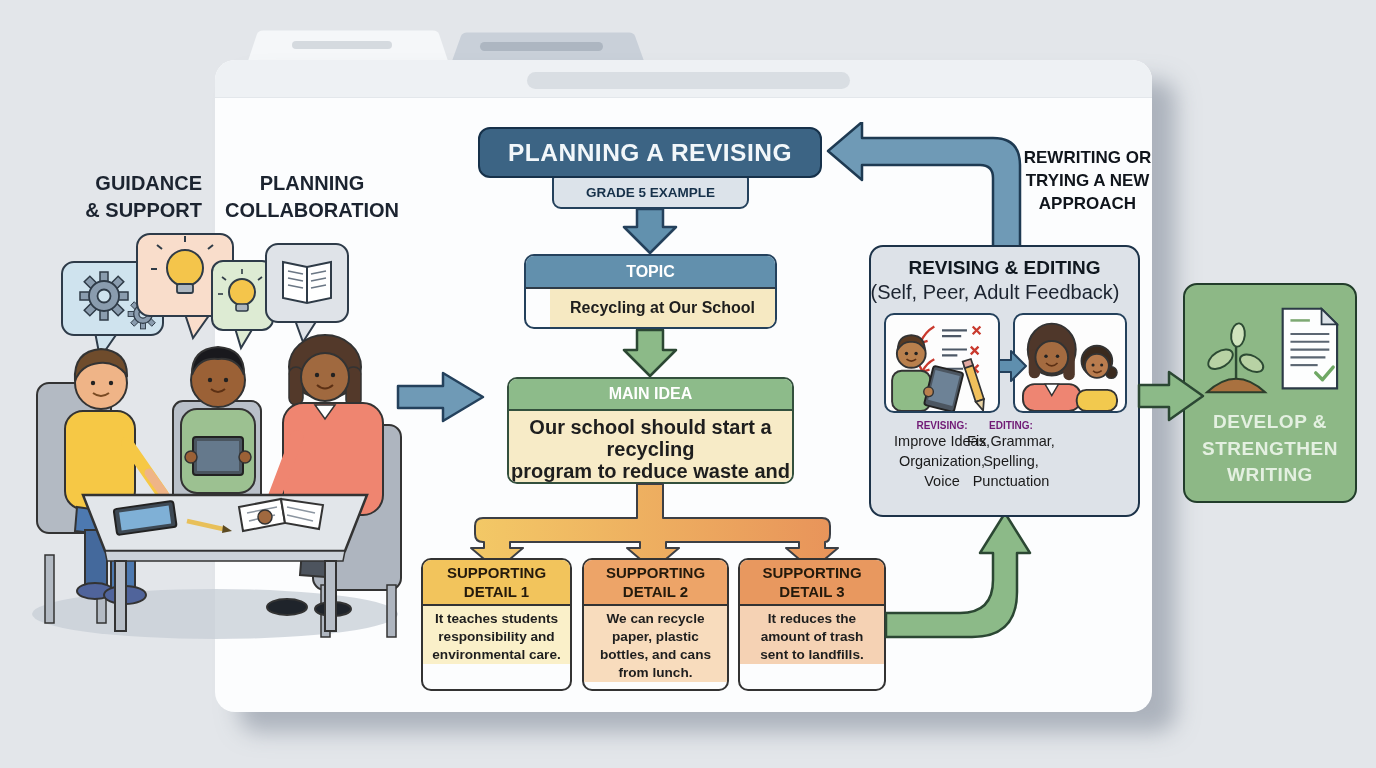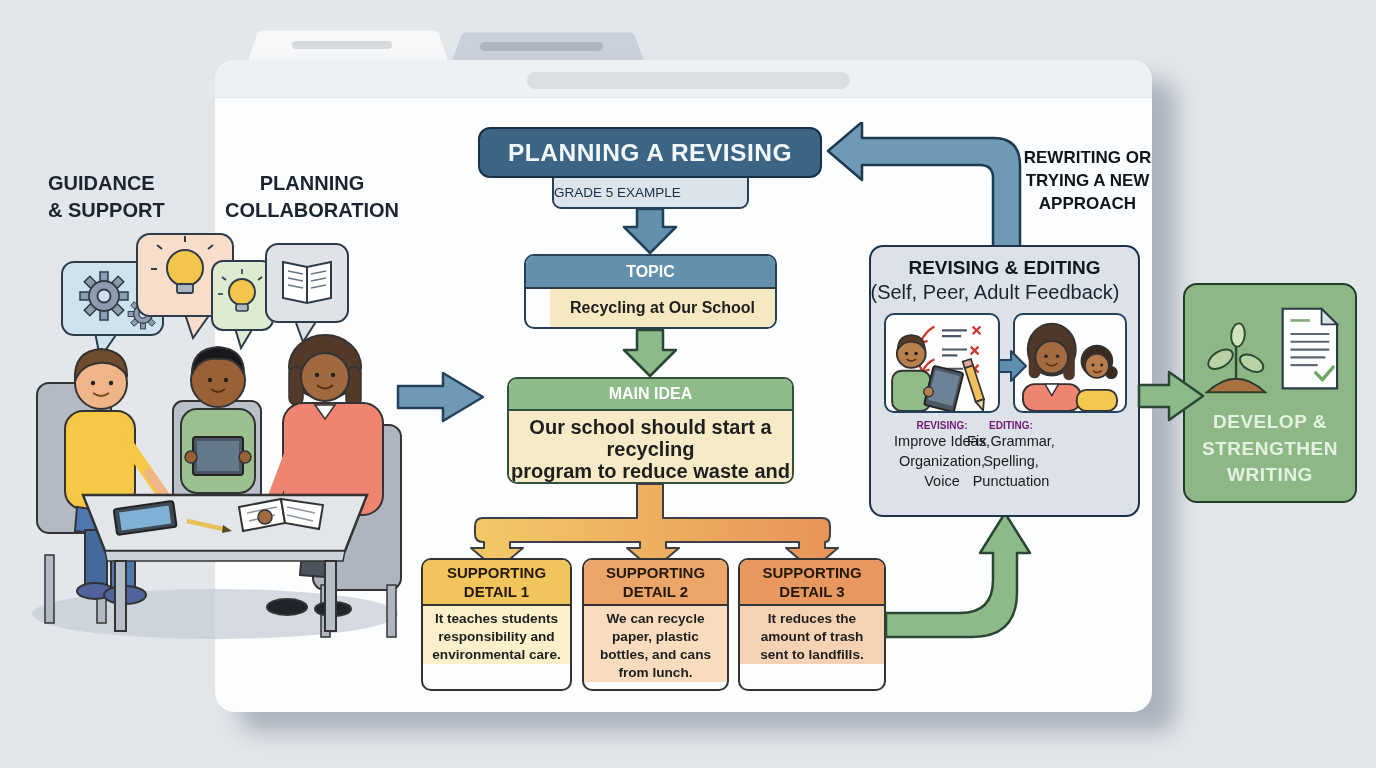--- a/index.html
+++ b/index.html
@@ -26,22 +26,22 @@
   .fbox { border:2px solid #2e3b47; border-radius:10px; overflow:hidden; text-align:center; }
   .fbox .hd { font-weight:bold; color:#fff; border-bottom:2px solid #2e3b47;
               display:flex; align-items:center; justify-content:center; }
   .fbox .bd { font-weight:bold; color:#1e1e1e; }
 
   .title-box { left:478px; top:127px; width:344px; height:51px; background:#3c6484;
                border:2.5px solid #16314a; border-radius:12px; color:#f2f7fa;
                font-weight:bold; font-size:24.5px; letter-spacing:.5px; z-index:3; }
   .grade-tag { left:552px; top:170px; width:197px; height:39px; background:#dce3ea;
                border:2px solid #24415c; border-radius:9px; z-index:2;
-               display:flex; align-items:flex-end; justify-content:flex-start; padding-bottom:7px;
-               font-weight:normal; font-size:13.5px; color:#16314a; }
+               display:flex; align-items:flex-end; justify-content:center; padding-bottom:7px;
+               font-weight:bold; font-size:13.5px; color:#16314a; }
 
   .topic-box { left:524px; top:254px; width:253px; height:75px; border-color:#24415c; }
   .topic-box .hd { height:33px; background:#6290ad; font-size:16px; }
   .topic-box .bd { height:38px; background:#f6e9c2; font-size:16px;
                    display:flex; align-items:center; justify-content:center;margin-left:24px; }
 
   .main-box { left:507px; top:377px; width:287px; height:107px; border-color:#33503d; }
   .main-box .hd { height:32px; background:#8dbb8a; font-size:16px; border-bottom-color:#33503d;}
   .main-box .bd { background:#f7ebc7; font-size:20px; line-height:22px; padding-top:5px; }
 
@@ -83,21 +83,21 @@
     <path d="M 212 32 L 221 7 Q 222.5 3.5 227 3.5 L 389 3.5 Q 393.5 3.5 395 7 L 404 32 Z" fill="#c9d0d9"></path>
     <rect x="240" y="13" width="123" height="9" rx="4.5" fill="#adb6c1"></rect>
   </svg>
 
   <div class="abs window">
     <div class="toolbar">
       <div class="url-pill"></div>
     </div>
   </div>
 
-  <div class="abs scene-label ml" style="left:48px;top:170px;width:170px;text-align:left">GUIDANCE
+  <div class="abs scene-label ml" style="left:32px;top:170px;width:170px;text-align:right">GUIDANCE
 &amp; SUPPORT</div>
   <div class="abs scene-label ml" style="left:222px;top:170px;width:180px;text-align:center">PLANNING
 COLLABORATION</div>
 
   <svg class="abs" style="left:45px;top:228px" width="315" height="135" viewBox="0 0 315 135">
     <g>
       <polygon points="50,104 73,104 55,130" fill="#cfe3ee" stroke="#2e3b49" stroke-width="2"></polygon>
       <rect x="17" y="34" width="101" height="73" rx="12" fill="#cfe3ee" stroke="#2e3b49" stroke-width="2"></rect>
       <g>
         <g transform="translate(59,68)">

